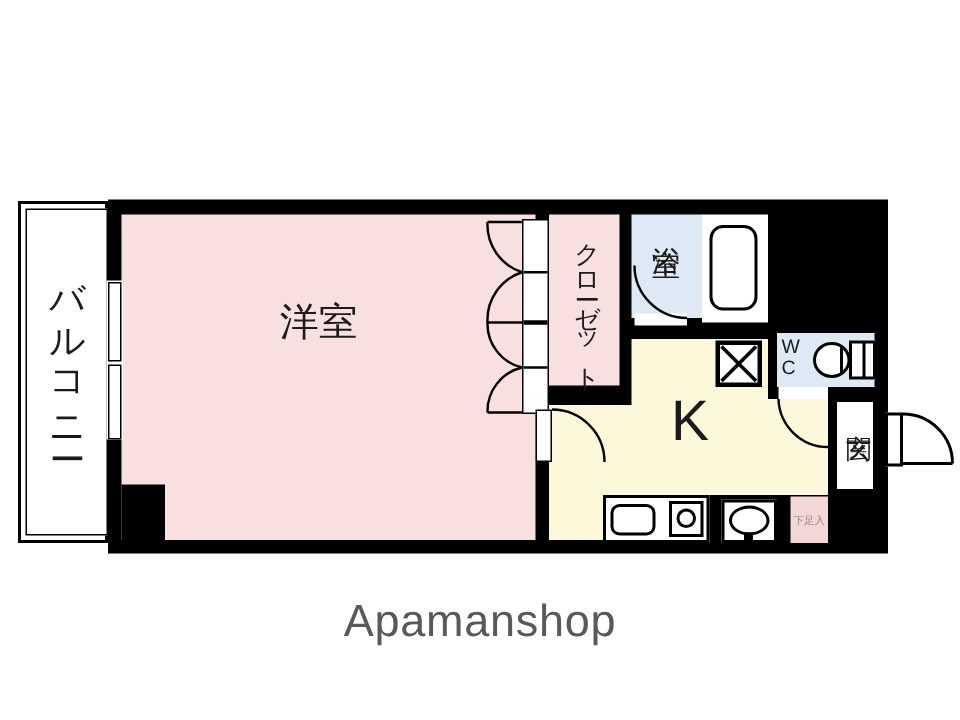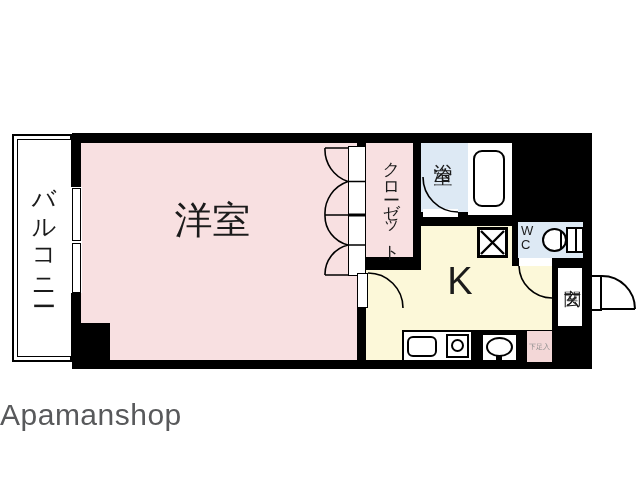--- a/index.html
+++ b/index.html
@@ -82,31 +82,31 @@
       <path d="M423,177 A35,35 0 0 0 458,212"></path>
       <path d="M519,266 A33,33 0 0 0 552,298"></path>
       <path stroke-width="2" d="M602,276 A33,33 0 0 1 635,309 M602,309 L635,309"></path>
       <path stroke-width="2.4" d="M481,231 L504,254 M504,231 L481,254"></path>
     </g>
   </svg>
 
   <div class="abs vtext lbl" style="left:28px;top:172px;font-size:24px;letter-spacing:3px;">バルコニー</div>
 
   <div class="abs lbl" style="left:130px;top:201px;width:165px;text-align:center;line-height:1.0;">
-    <div style="font-size:38px;">洋室</div>
+    <div style="font-size:26px;">洋室</div>
   </div>
 
   <div class="abs vtext lbl" style="left:380px;top:150px;font-size:17px;letter-spacing:1px;">クローゼット</div>
 
   <div class="abs vtext lbl" style="left:430px;top:149px;font-size:19px;letter-spacing:2px;">浴室</div>
 
   <div class="abs lbl" style="left:440px;top:260px;width:40px;text-align:center;font-size:38px;">K</div>
 
   <div class="abs lbl" style="left:521px;top:224px;font-size:13px;line-height:14px;">
     <div>W</div>
     <div>C</div>
   </div>
 
   <div class="abs vtext lbl" style="left:561px;top:276px;font-size:17px;letter-spacing:2px;">玄関</div>
 
-  <div class="abs" style="left:0;top:398px;width:640px;text-align:left;font-size:30px;color:#58595b;letter-spacing:0.5px;">Apamanshop</div>
+  <div class="abs" style="left:0;top:398px;width:640px;text-align:center;font-size:30px;color:#58595b;letter-spacing:0.5px;">Apamanshop</div>
 
 </div>
 
 </body></html>

